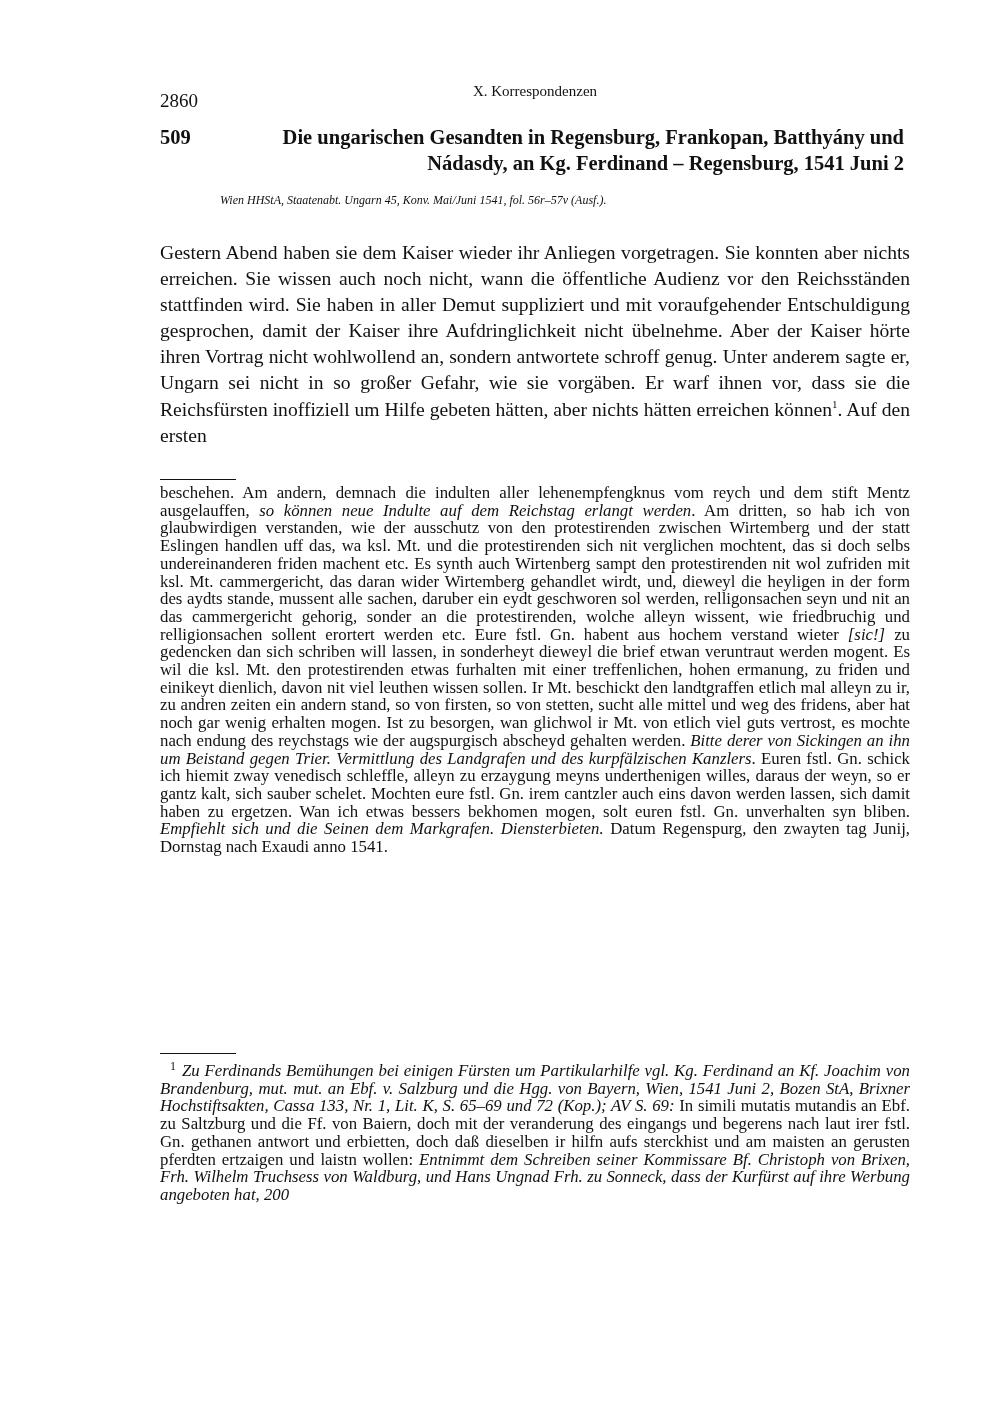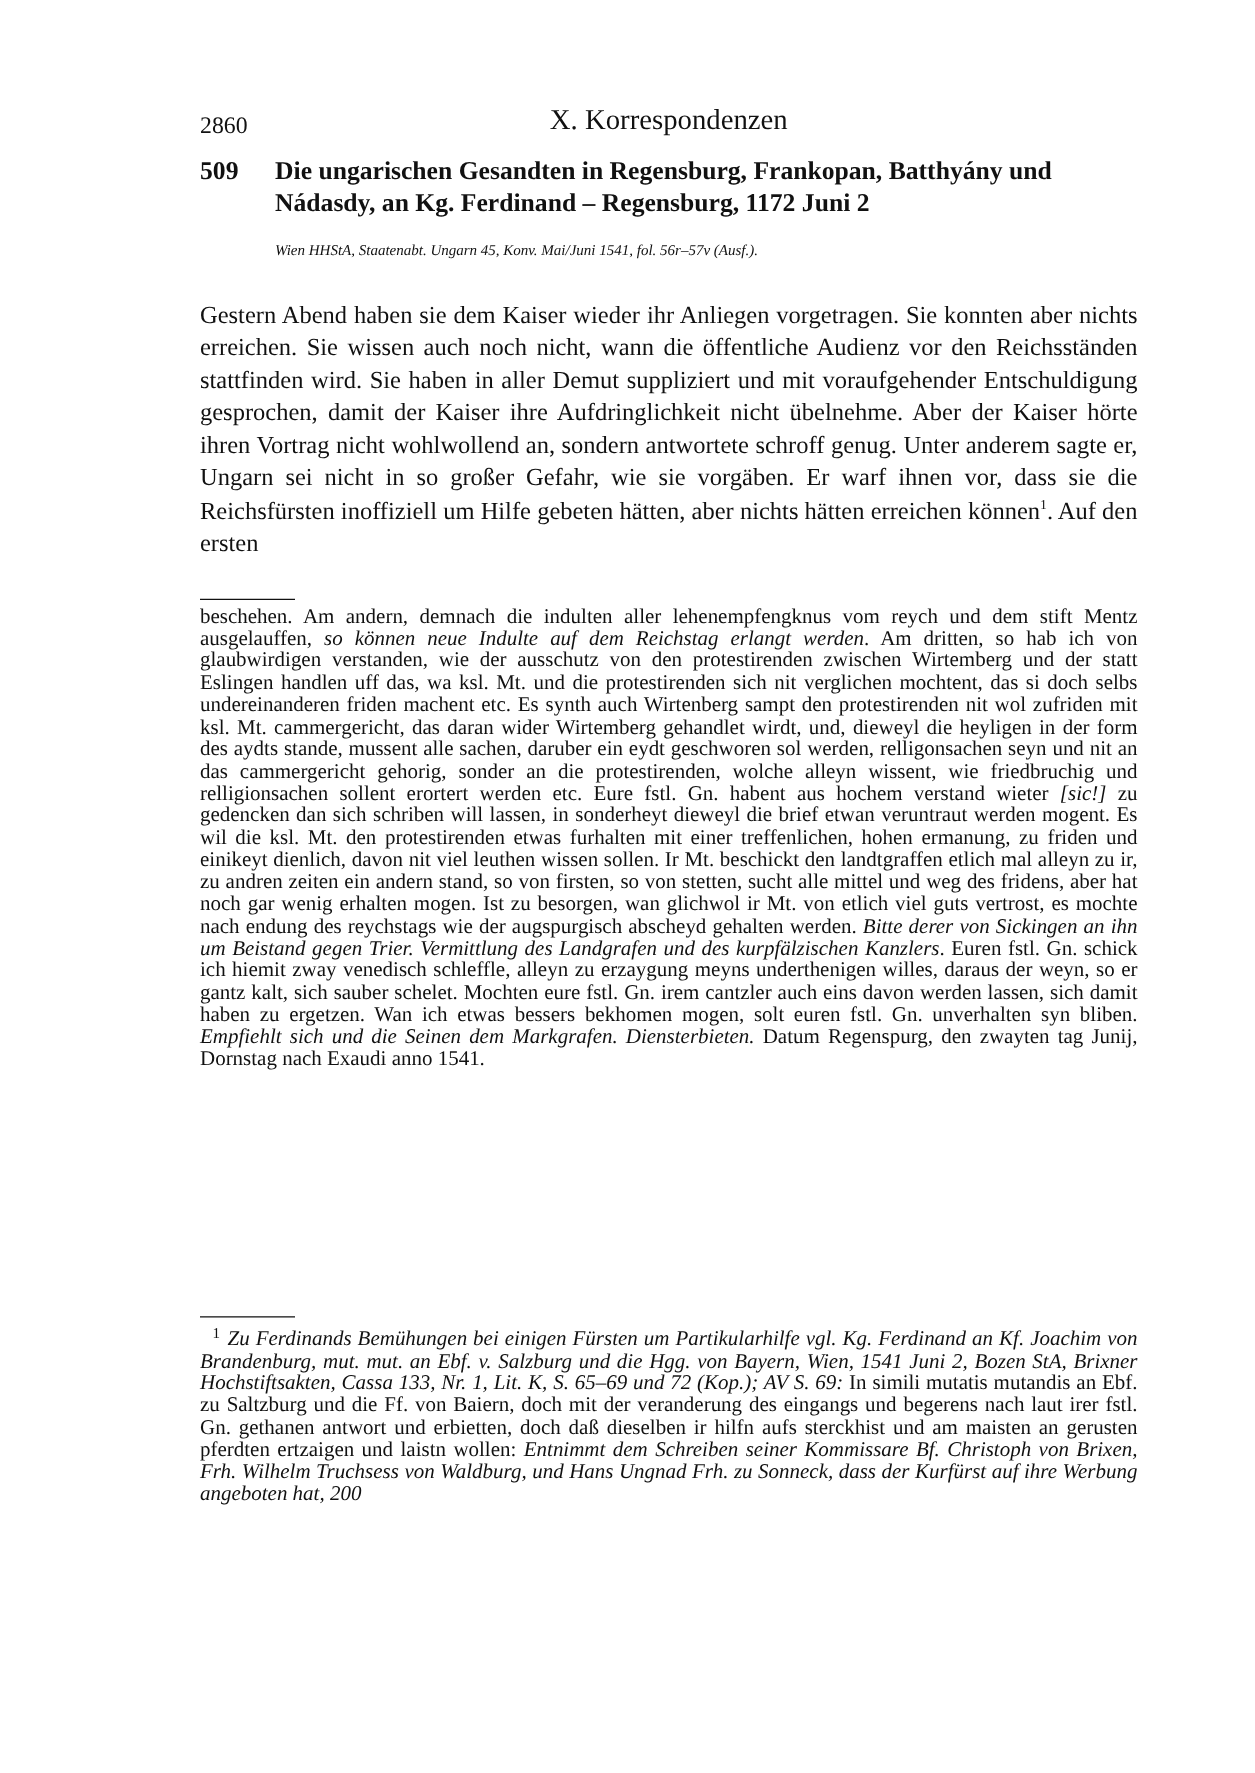--- a/index.html
+++ b/index.html
@@ -1,23 +1,23 @@
 <!DOCTYPE html>
 <html><head>
 <meta charset="utf-8">
 <style>
   html, body { margin:0; padding:0; background:#ffffff; }
   body { width:1004px; height:1418px; position:relative; overflow:hidden; color:#111; font-family:"Liberation Serif","DejaVu Serif",serif; }
   .page { position:absolute; left:160px; top:0; width:750px; }
   .runhead { position:absolute; top:80px; left:0; width:750px; height:26px; font-size:19px; }
   .runhead .pno { position:absolute; left:0; top:0;margin-top:10px; }
-  .runhead .sect { position:absolute; left:0; width:750px; text-align:center; top:3px; font-size:23px; }
+  .runhead .sect { position:absolute; left:0; width:750px; text-align:center; top:3px; font-size:15px; }
   .doc-head { position:absolute; top:124px; left:0; width:750px; font-weight:bold; font-size:20.5px; line-height:26px; }
   .doc-head .num { position:absolute; left:0; top:0; }
-  .doc-head .title { position:absolute; left:60px; width:700px; }
+  .doc-head .title { position:absolute; left:44px; width:700px;text-align:right; }
   .source { position:absolute; top:193px; left:60px; width:700px; font-style:italic; font-size:12px; }
   .regest { position:absolute; top:240px; left:0; width:750px; font-size:19.6px; line-height:26.1px; text-align:justify; }
   .rule { position:absolute; left:0; width:76px; height:1px; background:#111; }
   .text { position:absolute; left:0; width:750px; font-size:16.8px; line-height:17.7px; text-align:justify; }
   .text p, .fn p { margin:0; }
   .fn { position:absolute; left:0; width:750px; font-size:16.8px; line-height:17.7px; text-align:justify; }
   i { font-style:italic;margin-top:45px; }
   sup { font-size:11px; line-height:0; vertical-align:super; }
   .fnmark { display:inline-block; width:16px; text-align:right; margin-right:6px; font-size:12px; vertical-align:6px; }
 </style>
@@ -28,21 +28,21 @@
 
   <div class="runhead">
     <span class="pno">2860</span>
     <span class="sect">X. Korrespondenzen</span>
   </div>
 
   <div class="doc-head">
     <span class="num">509</span>
     <div class="title">
       <div>Die ungarischen Gesandten in Regensburg, Frankopan, Batthyány und</div>
-      <div>Nádasdy, an Kg. Ferdinand – Regensburg, 1172 Juni 2</div>
+      <div>Nádasdy, an Kg. Ferdinand – Regensburg, 1541 Juni 2</div>
     </div>
   </div>
 
   <div class="source">Wien HHStA, Staatenabt. Ungarn 45, Konv. Mai/Juni 1541, fol. 56r–57v (Ausf.).</div>
 
   <div class="regest"><span>Gestern Abend haben sie dem Kaiser wieder ihr Anliegen vorgetragen. Sie konnten aber nichts erreichen. Sie wissen auch noch nicht, wann die öffentliche Audienz vor den Reichsständen stattfinden wird. Sie haben in aller Demut suppliziert und mit voraufgehender Entschuldigung gesprochen, damit der Kaiser ihre Aufdringlichkeit nicht übelnehme. Aber der Kaiser hörte ihren Vortrag nicht wohlwollend an, sondern antwortete schroff genug. Unter anderem sagte er, Ungarn sei nicht in so großer Gefahr, wie sie vorgäben. Er warf ihnen vor, dass sie die Reichsfürsten inoffiziell um Hilfe gebeten hätten, aber nichts hätten erreichen können</span><sup>1</sup><span>. Auf den ersten</span></div>
 
   <div class="rule" style="top:479px;"></div>
 
   <div class="text" style="top:484px;">

